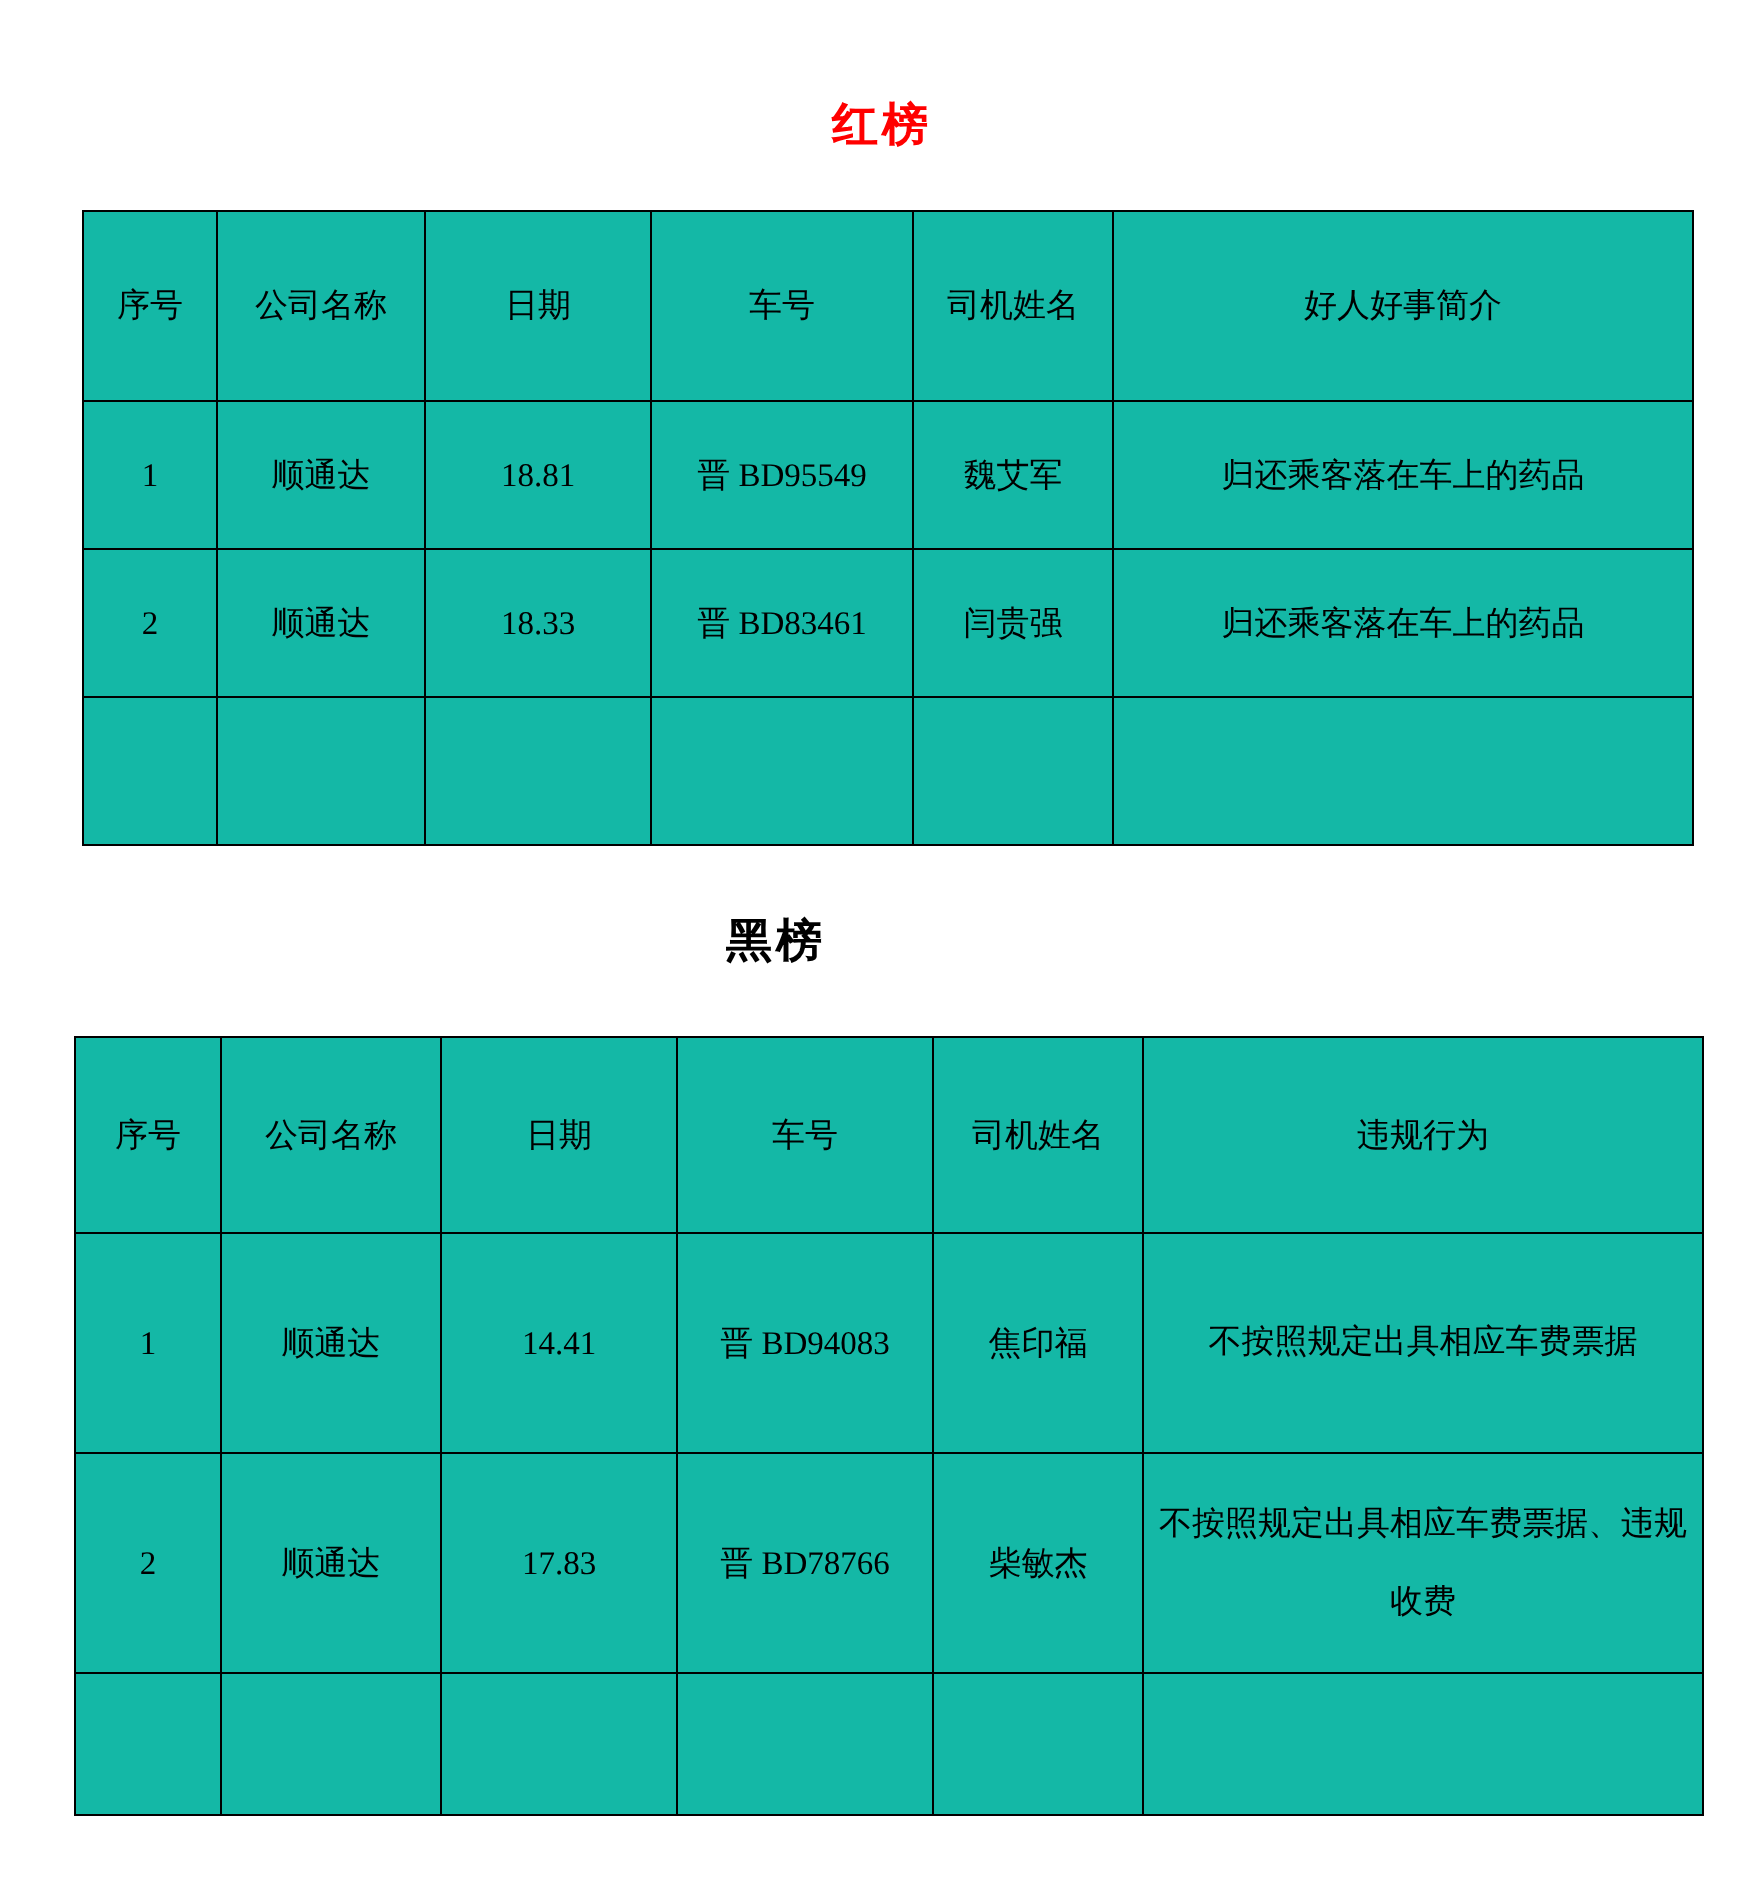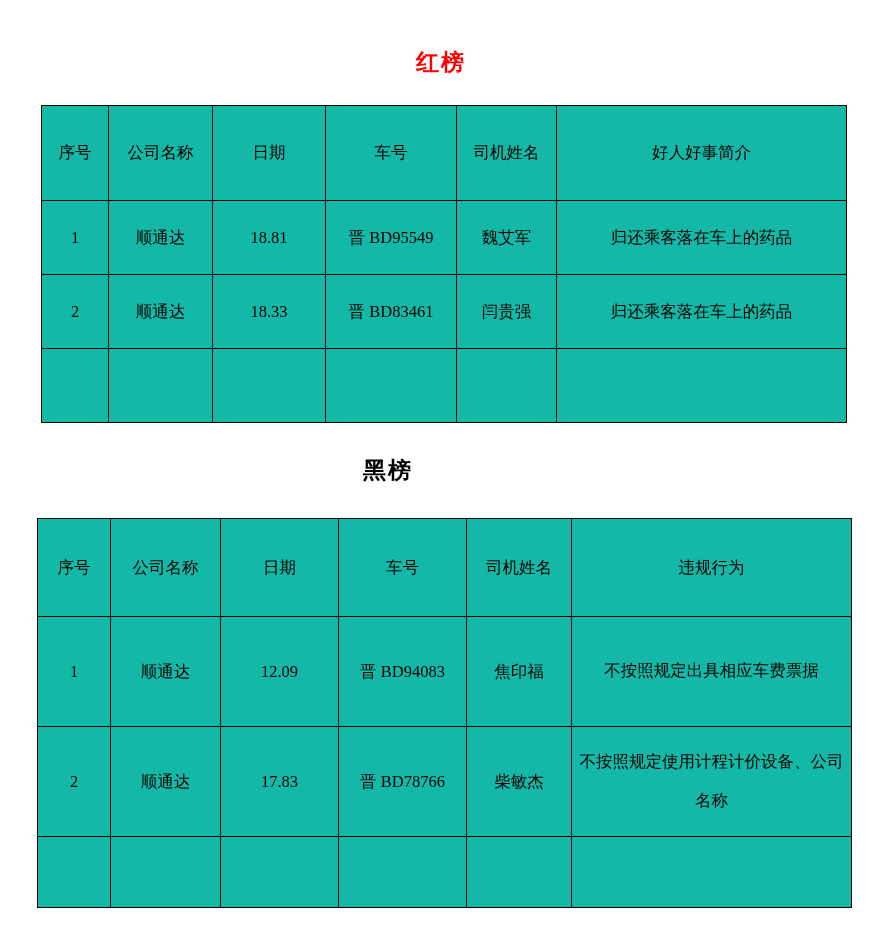--- a/index.html
+++ b/index.html
@@ -165,32 +165,32 @@
         <td>序号</td>
         <td>公司名称</td>
         <td>日期</td>
         <td>车号</td>
         <td>司机姓名</td>
         <td>违规行为</td>
       </tr>
       <tr class="r-data">
         <td>1</td>
         <td>顺通达</td>
-        <td>12.09</td>
+        <td>14.41</td>
         <td class="plate">晋 BD94083</td>
         <td>焦印福</td>
         <td class="reason">不按照规定出具相应车费票据</td>
       </tr>
       <tr class="r-data">
         <td>2</td>
         <td>顺通达</td>
         <td>17.83</td>
         <td class="plate">晋 BD78766</td>
         <td>柴敏杰</td>
-        <td class="reason">不按照规定使用计程计价设备、公司名称</td>
+        <td class="reason">不按照规定出具相应车费票据、违规收费</td>
       </tr>
       <tr class="r-empty">
         <td></td>
         <td></td>
         <td></td>
         <td></td>
         <td></td>
         <td></td>
       </tr>
     </tbody>

